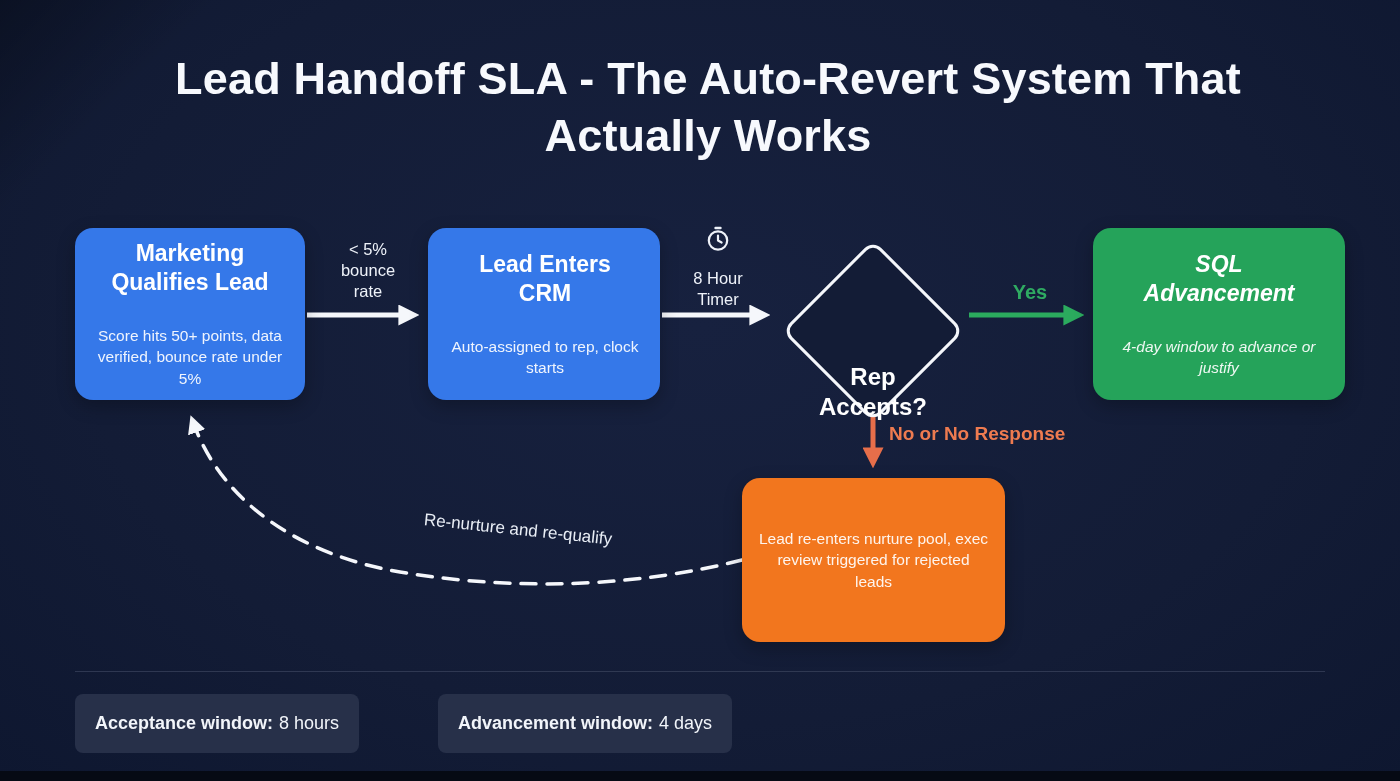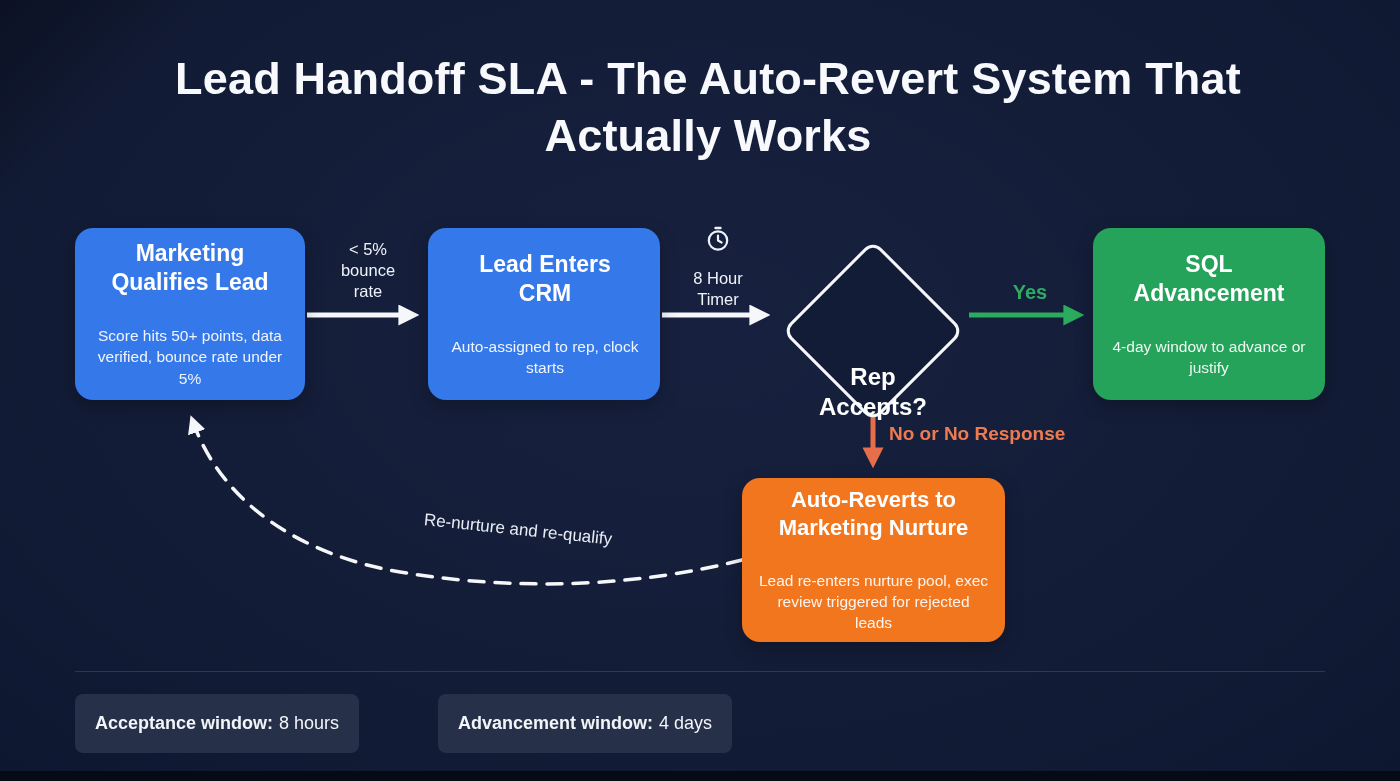--- a/index.html
+++ b/index.html
@@ -227,29 +227,27 @@
 CRM</div>
     <div class="node-sub">Auto-assigned to rep, clock starts</div>
   </div>
 
   <div class="diamond-wrap">
     <div class="diamond-shape"></div>
     <div class="diamond-label">Rep
 Accepts?</div>
   </div>
 
-  <div class="node node-green" style="left:1093px; top:228px; width:232px; height:172px;">
+  <div class="node node-green" style="left:1093px; top:228px; width:252px; height:172px;font-style:italic;">
     <div class="node-title">SQL
 Advancement</div>
     <div class="node-sub">4-day window to advance or justify</div>
   </div>
 
   <div class="node node-orange" style="left:742px; top:478px; width:263px; height:164px;">
-    <div class="node-title">Auto-Reverts to
-Marketing Nurture</div>
     <div class="node-sub">Lead re-enters nurture pool, exec review triggered for rejected leads</div>
   </div>
 
   <div class="edge-label" style="left:326px; top:239px; width:84px;">&lt; 5%
 bounce
 rate</div>
 
   <div class="timer-label">
     <svg class="clock" viewBox="0 0 26 26" xmlns="http://www.w3.org/2000/svg">
       <line x1="10.5" y1="2" x2="15.5" y2="2" stroke="#eef2f9" stroke-width="2.4" stroke-linecap="round"></line>

